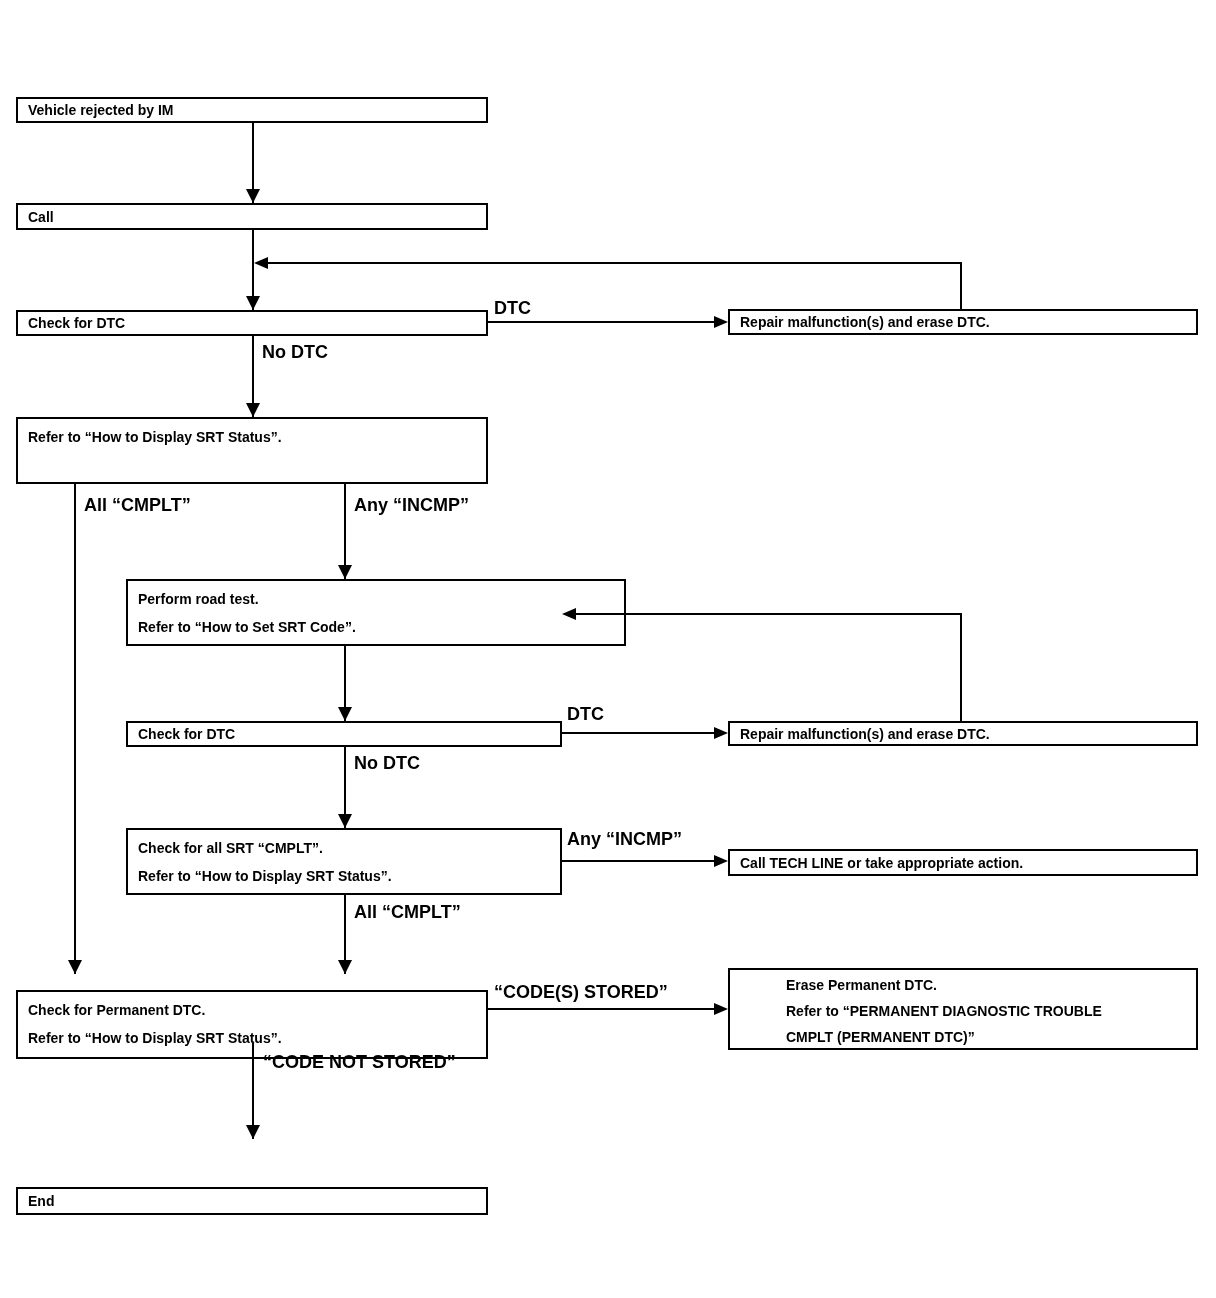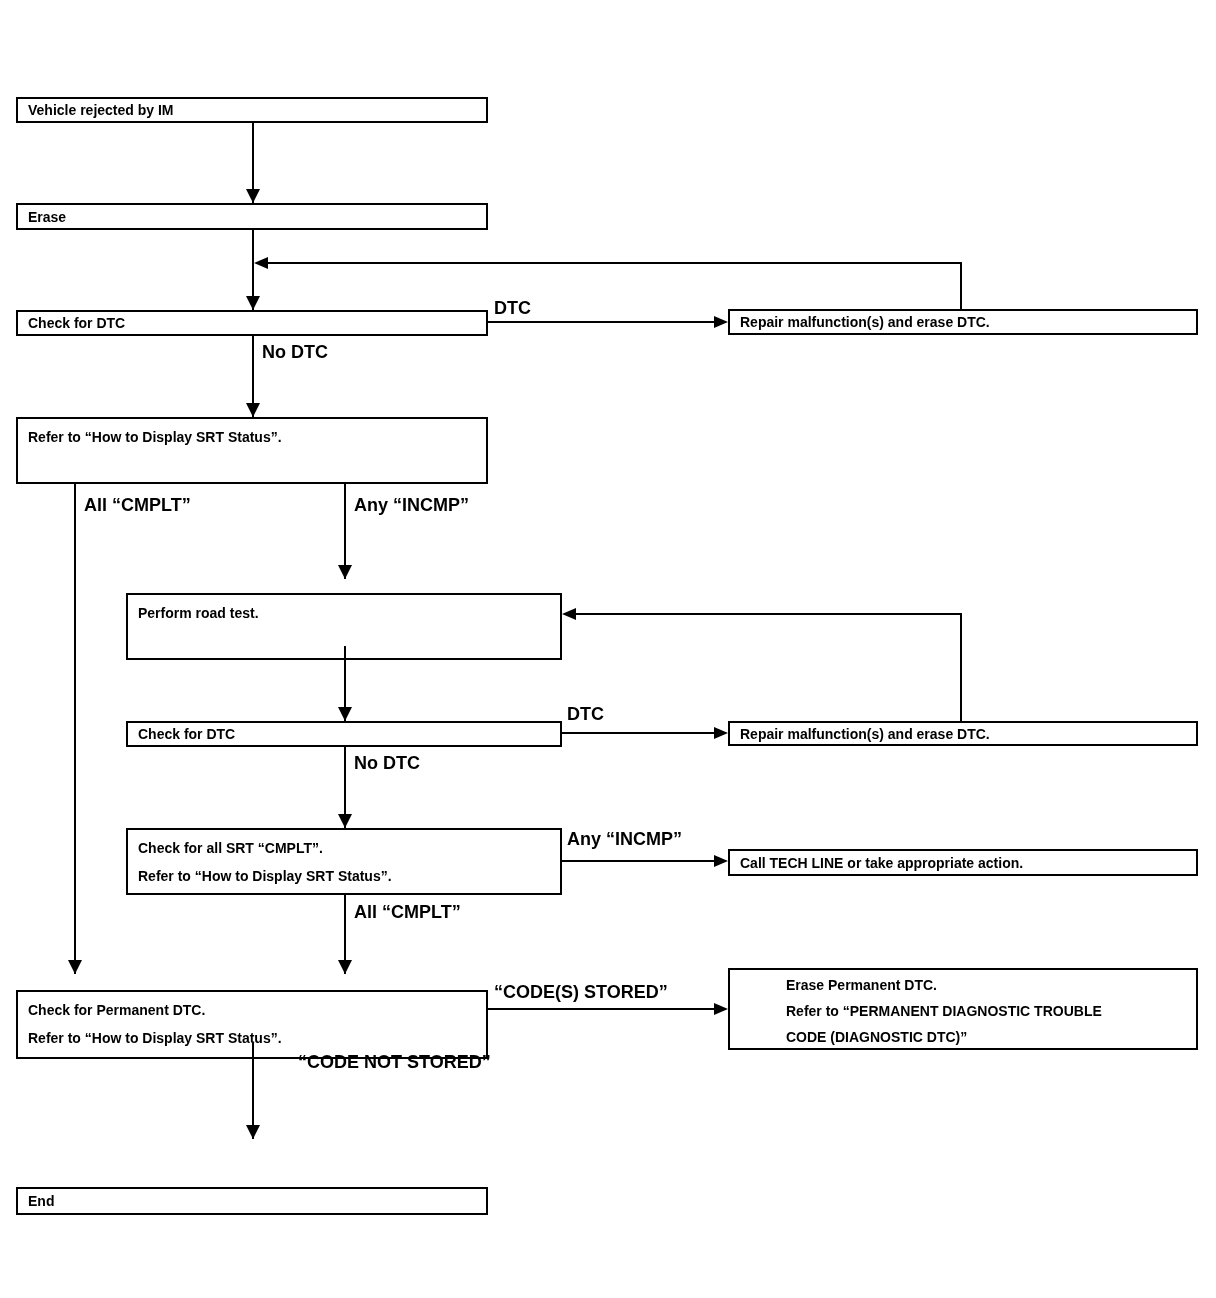--- a/index.html
+++ b/index.html
@@ -45,42 +45,43 @@
 </head>
 <body>
 
 <div class="canvas">
 
   <div class="node single" style="left:16px; top:97px; width:472px; height:26px;">
     <span>Vehicle rejected by IM</span>
   </div>
 
   <div class="node single" style="left:16px; top:203px; width:472px; height:27px;">
-    <span>Erase</span>
+    <span>Call</span>
   </div>
 
   <div class="node single" style="left:16px; top:310px; width:472px; height:26px;">
     <span>Check for DTC</span>
   </div>
 
   <div class="node multi" style="left:16px; top:417px; width:472px; height:67px;">
     <span class="nline">Refer to “How to Display SRT Status”.</span>
   </div>
 
   <div class="node multi" style="left:16px; top:990px; width:472px; height:69px;">
     <span class="nline">Check for Permanent DTC.</span>
     <span class="nline">Refer to “How to Display SRT Status”.</span>
   </div>
 
   <div class="node single" style="left:16px; top:1139px; width:472px; height:28px;margin-top:48px;">
     <span>End</span>
   </div>
 
-  <div class="node multi" style="left:126px; top:579px; width:436px; height:67px;margin-top:14px;">
+  <div class="node multi" style="left:126px; top:579px; width:500px; height:67px;">
     <span class="nline">Perform road test.</span>
+    <span class="nline">Refer to “How to Set SRT Code”.</span>
   </div>
 
   <div class="node single" style="left:126px; top:721px; width:436px; height:26px;">
     <span>Check for DTC</span>
   </div>
 
   <div class="node multi" style="left:126px; top:828px; width:436px; height:67px;">
     <span class="nline">Check for all SRT “CMPLT”.</span>
     <span class="nline">Refer to “How to Display SRT Status”.</span>
   </div>
@@ -93,21 +94,21 @@
     <span>Repair malfunction(s) and erase DTC.</span>
   </div>
 
   <div class="node single" style="left:728px; top:849px; width:470px; height:27px;">
     <span>Call TECH LINE or take appropriate action.</span>
   </div>
 
   <div class="node multi multi3" style="left:728px; top:968px; width:470px; height:82px;">
     <span class="nline">Erase Permanent DTC.</span>
     <span class="nline">Refer to “PERMANENT DIAGNOSTIC TROUBLE</span>
-    <span class="nline">CODE (DIAGNOSTIC DTC)”</span>
+    <span class="nline">CMPLT (PERMANENT DTC)”</span>
   </div>
 
   <div class="vline" style="left:252px; top:123px; height:80px;"></div>
   <div class="arrow-down" style="left:246px; top:189px;"></div>
 
   <div class="vline" style="left:252px; top:230px; height:80px;"></div>
   <div class="arrow-down" style="left:246px; top:296px;"></div>
 
   <div class="vline" style="left:960px; top:262px; height:47px;"></div>
   <div class="hline" style="left:260px; top:262px; width:702px;"></div>
@@ -151,15 +152,15 @@
   <div class="vline" style="left:344px; top:895px; height:79px;"></div>
   <div class="arrow-down" style="left:338px; top:960px;"></div>
   <div class="lbl" style="left:354px; top:902px;">All “CMPLT”</div>
 
   <div class="hline" style="left:488px; top:1008px; width:230px;"></div>
   <div class="arrow-right" style="left:714px; top:1003px;"></div>
   <div class="lbl" style="left:494px; top:982px;">“CODE(S) STORED”</div>
 
   <div class="vline" style="left:252px; top:1043px; height:96px;"></div>
   <div class="arrow-down" style="left:246px; top:1125px;"></div>
-  <div class="lbl" style="left:263px; top:1052px;margin-left:35px;">“CODE NOT STORED”</div>
+  <div class="lbl" style="left:263px; top:1052px;">“CODE NOT STORED”</div>
 
 </div>
 
 </body></html>

